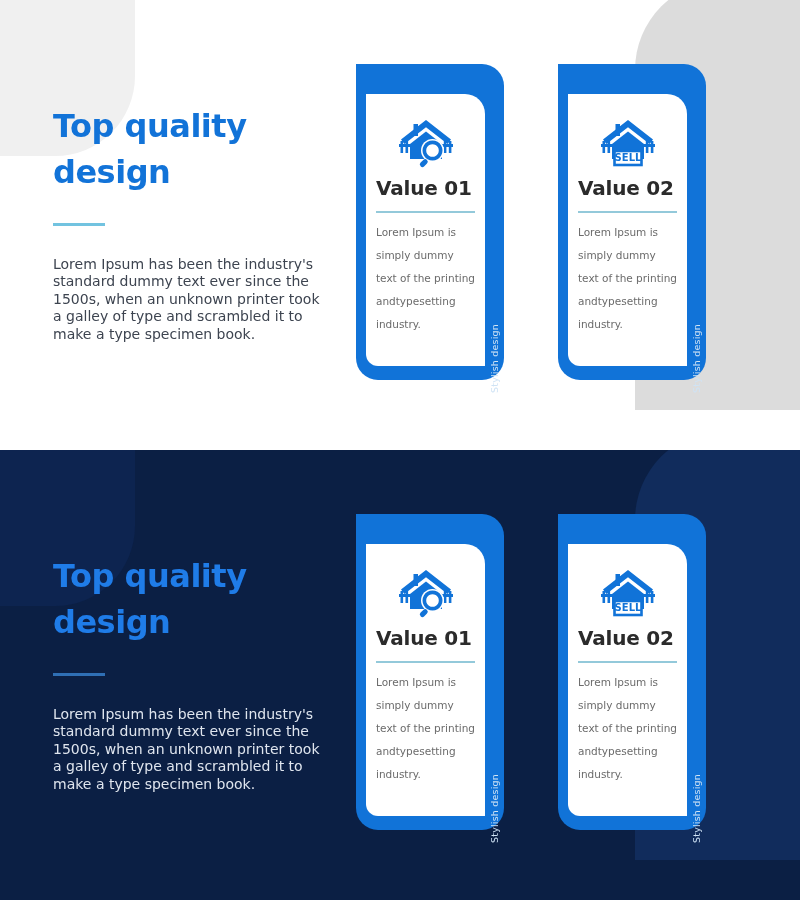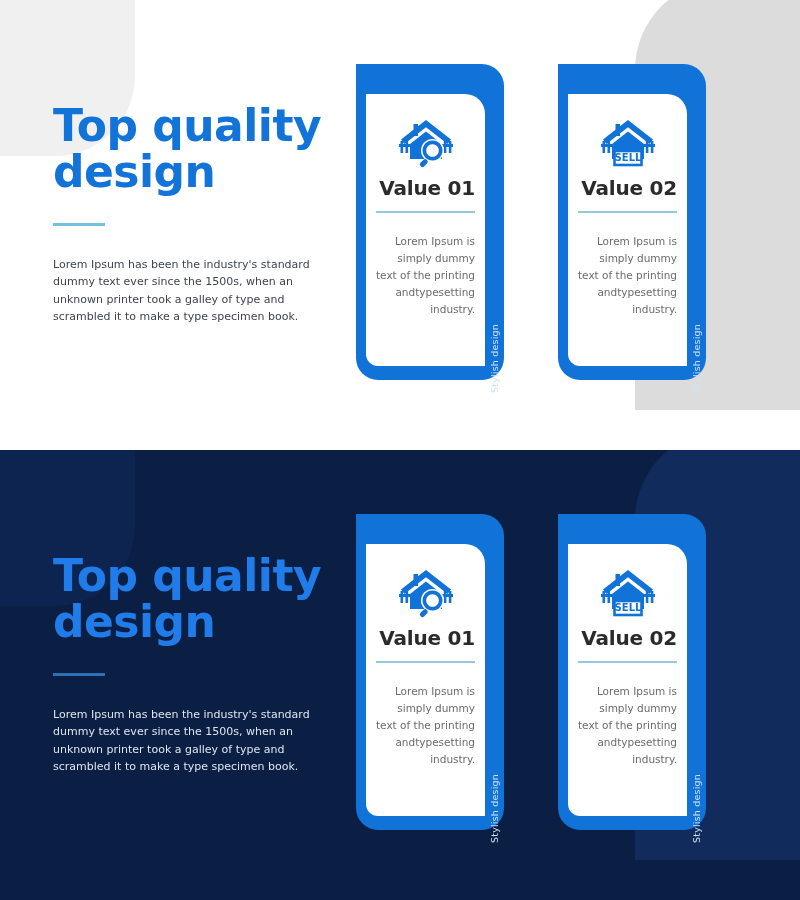--- a/index.html
+++ b/index.html
@@ -80,39 +80,39 @@
   
   .lead {
     position: absolute;
     left: 53px;
     top: 103px;
     width: 270px;
   }
   .lead-title {
     margin: 0;
     font-family: "DejaVu Sans", sans-serif;
-    font-size: 44px;
+    font-size: 32px;
     line-height: 46px;
     font-weight: bold;
     letter-spacing: -0.5px;
     color: #1273d8;
   }
   .section-dark .lead-title { color: #1f7ce8; }
 
   .lead-rule {
     margin-top: 28px;
     width: 52px;
     height: 3px;
     background: #72c3e0;
   }
   .section-dark .lead-rule { background: #2f6fb5; }
 
   .lead-body {
     margin-top: 30px;
-    font-size: 11px;
+    font-size: 14px;
     line-height: 17.4px;
     color: #3d4450;
   }
   .section-dark .lead-body { color: #dfe5ee; }
 
   
   .card {
     position: absolute;
     top: 64px;
     width: 148px;
@@ -136,21 +136,21 @@
   .card-inner {
     position: absolute;
     left: 10px;
     top: 30px;
     width: 119px;
     height: 272px;
     background: #ffffff;
     border-radius: 0 20px 0 12px;
     box-sizing: border-box;
     padding: 18px 10px 4px;
-    text-align: right;
+    text-align: left;
   }
 
   .card-icon {
     height: 62px;
     display: flex;
     align-items: center;
     justify-content: center;
   }
   .card-icon svg { display: block; }
 
@@ -163,23 +163,23 @@
   }
 
   .card-rule {
     margin: 11px auto 0;
     width: 100%;
     height: 1.5px;
     background: #93c9da;
   }
 
   .card-body {
-    margin-top: 20px;
+    margin-top: 8px;
     font-size: 10.5px;
-    line-height: 17px;
+    line-height: 23px;
     color: #6b6b6b;
   }
 
   
   .card-vtext {
     position: absolute;
     right: 0px;
     bottom: 16px;
     width: 20px;
     height: 150px;

